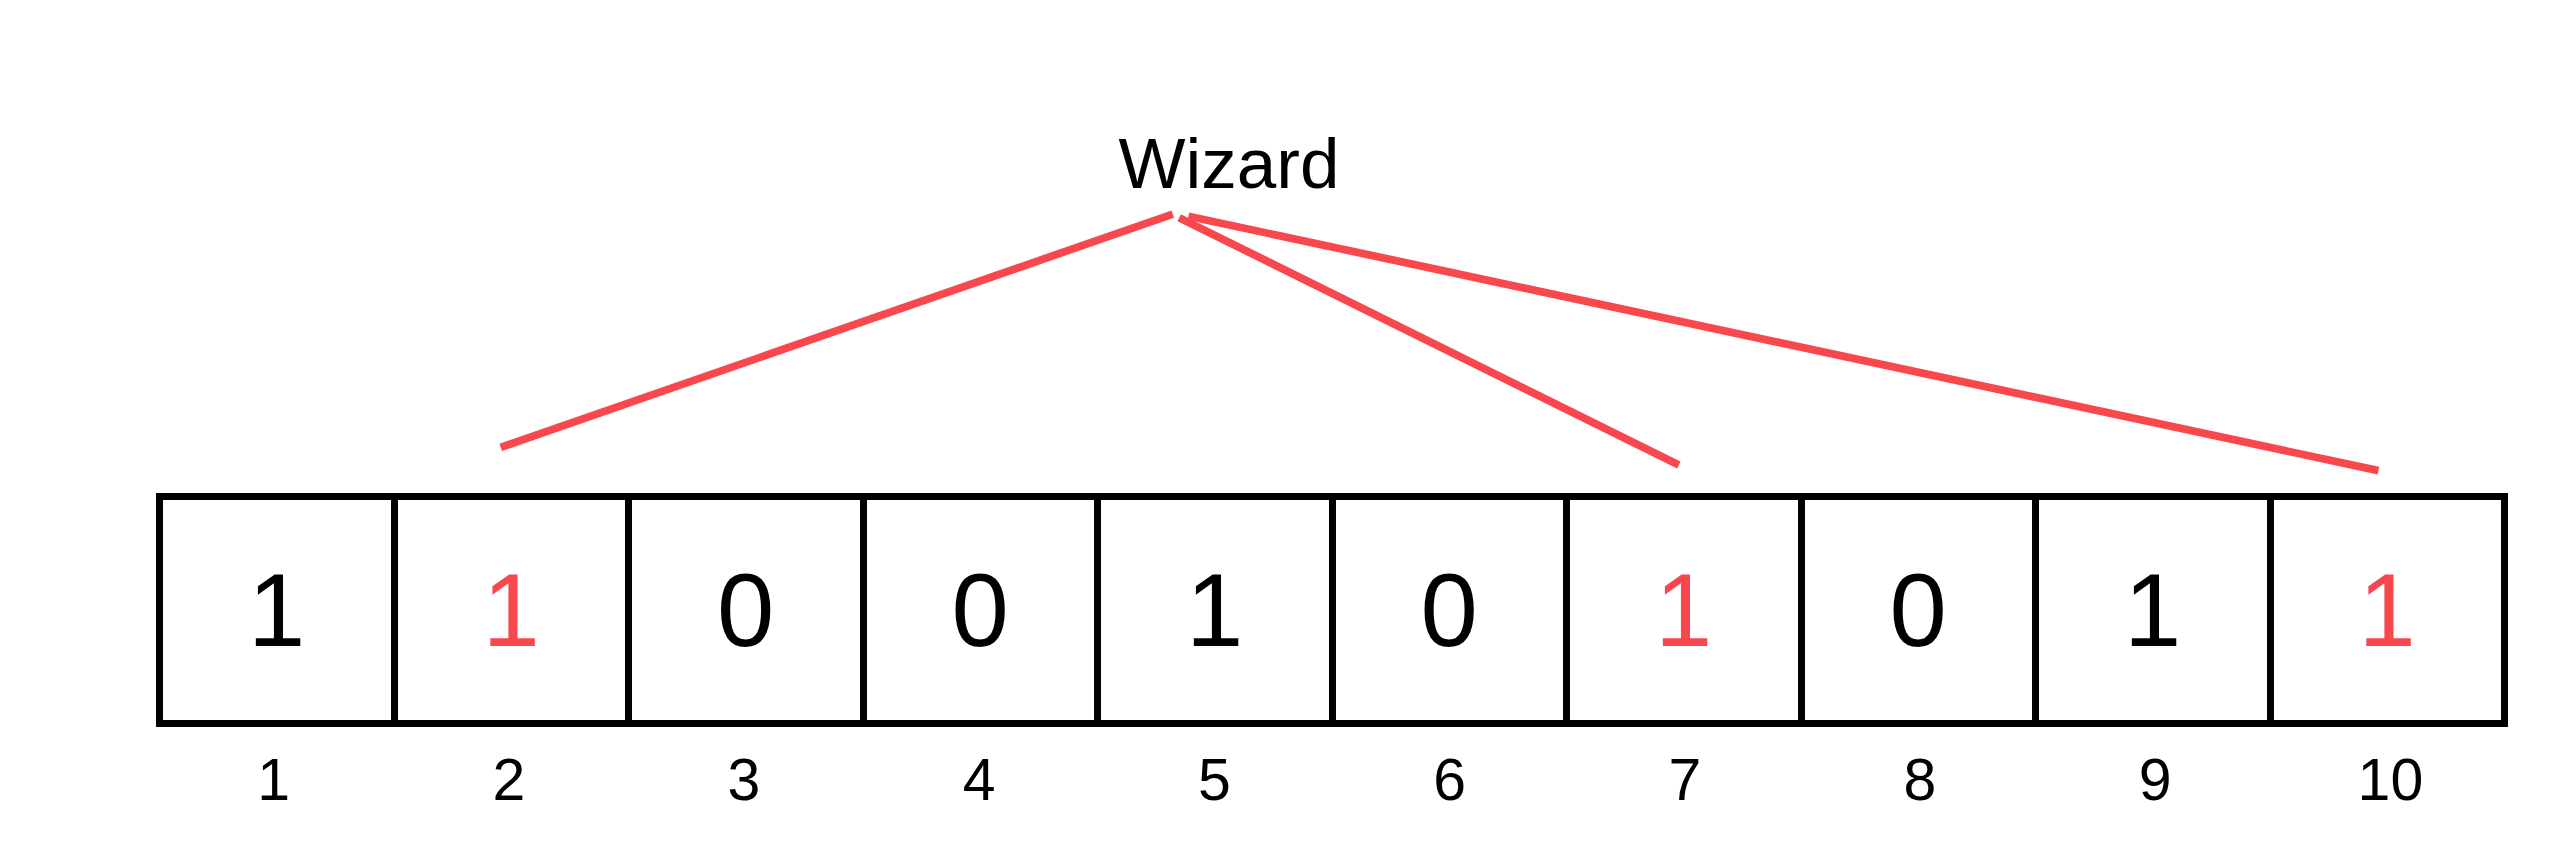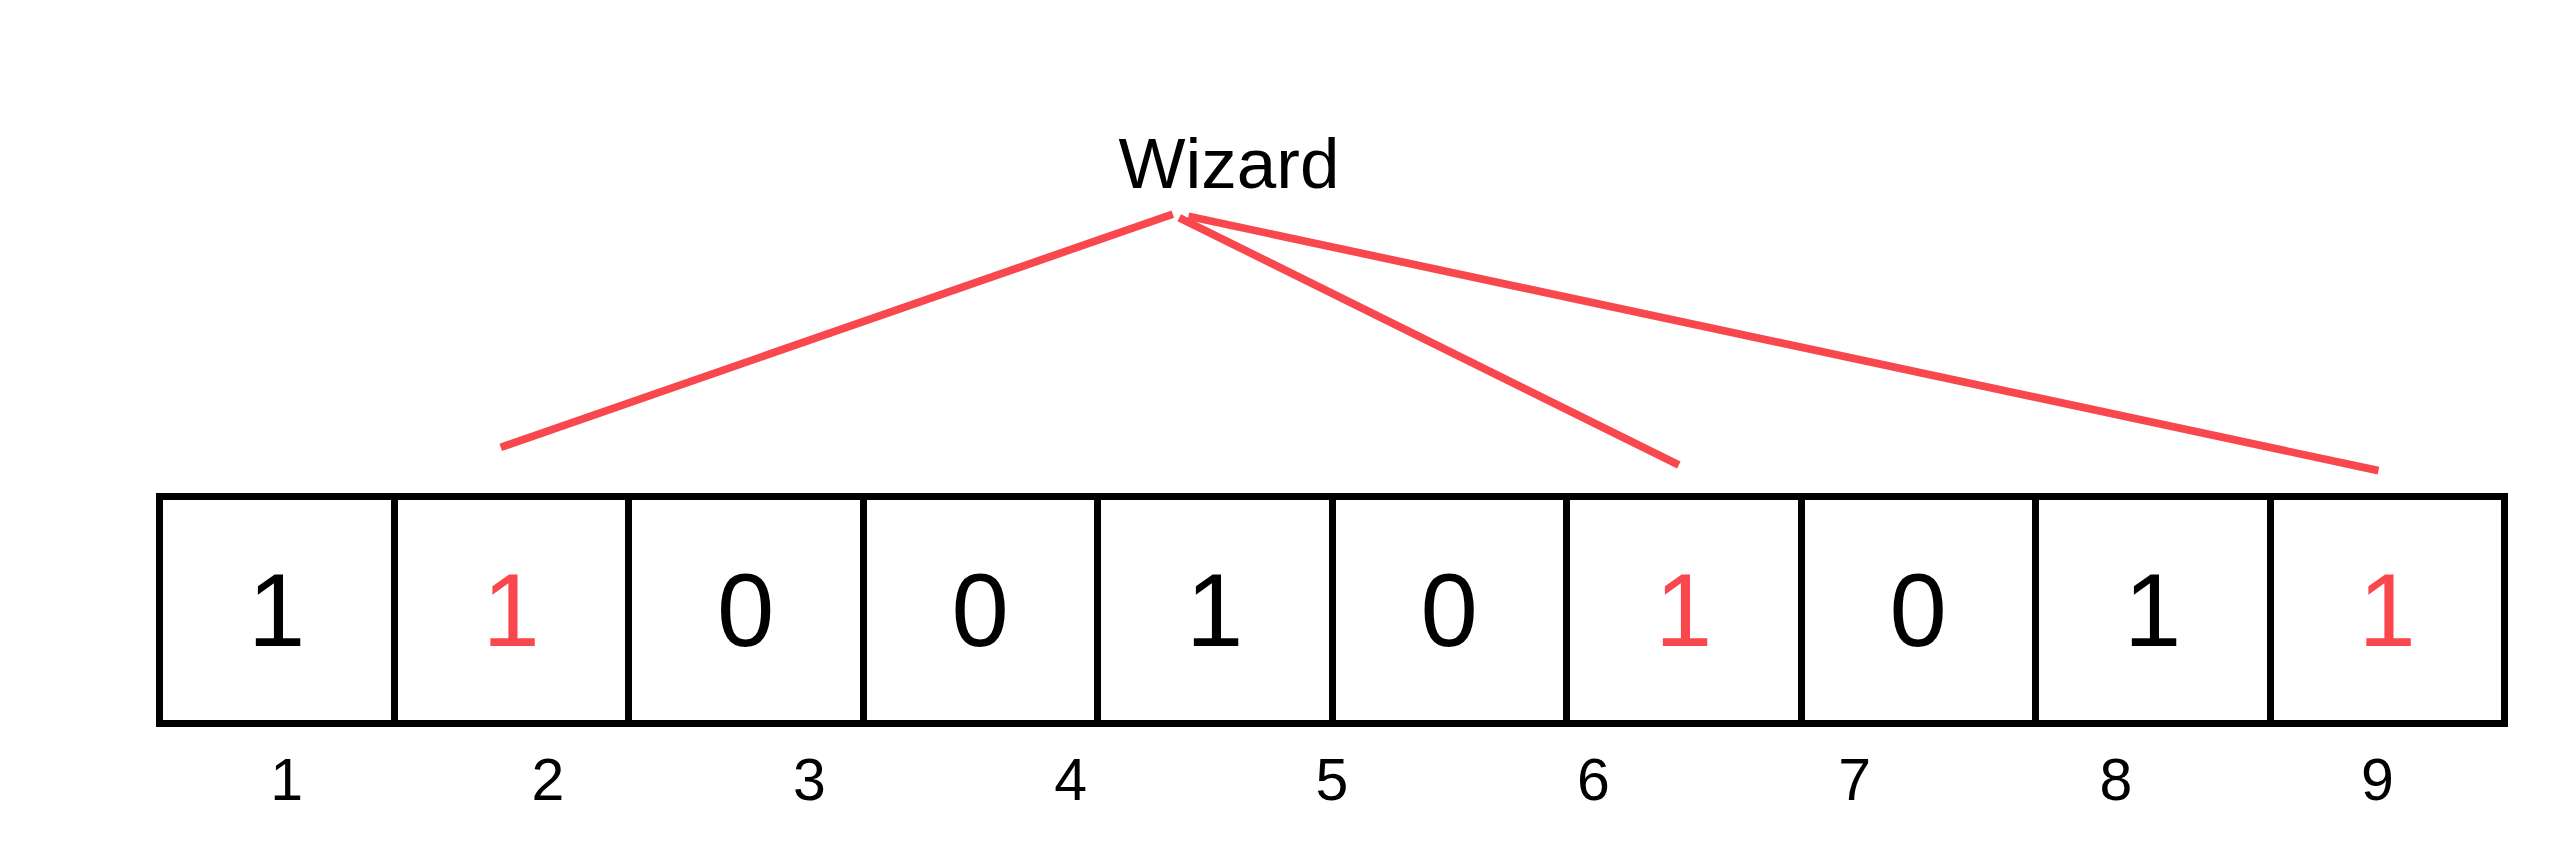--- a/index.html
+++ b/index.html
@@ -103,16 +103,17 @@
   <div class="index-row" id="index-row">
       <div class="index">1</div>
       <div class="index">2</div>
       <div class="index">3</div>
       <div class="index">4</div>
       <div class="index">5</div>
       <div class="index">6</div>
       <div class="index">7</div>
       <div class="index">8</div>
       <div class="index">9</div>
+      <div class="index">10</div>
     </div>
 
 </div>
 
 
 </body></html>

